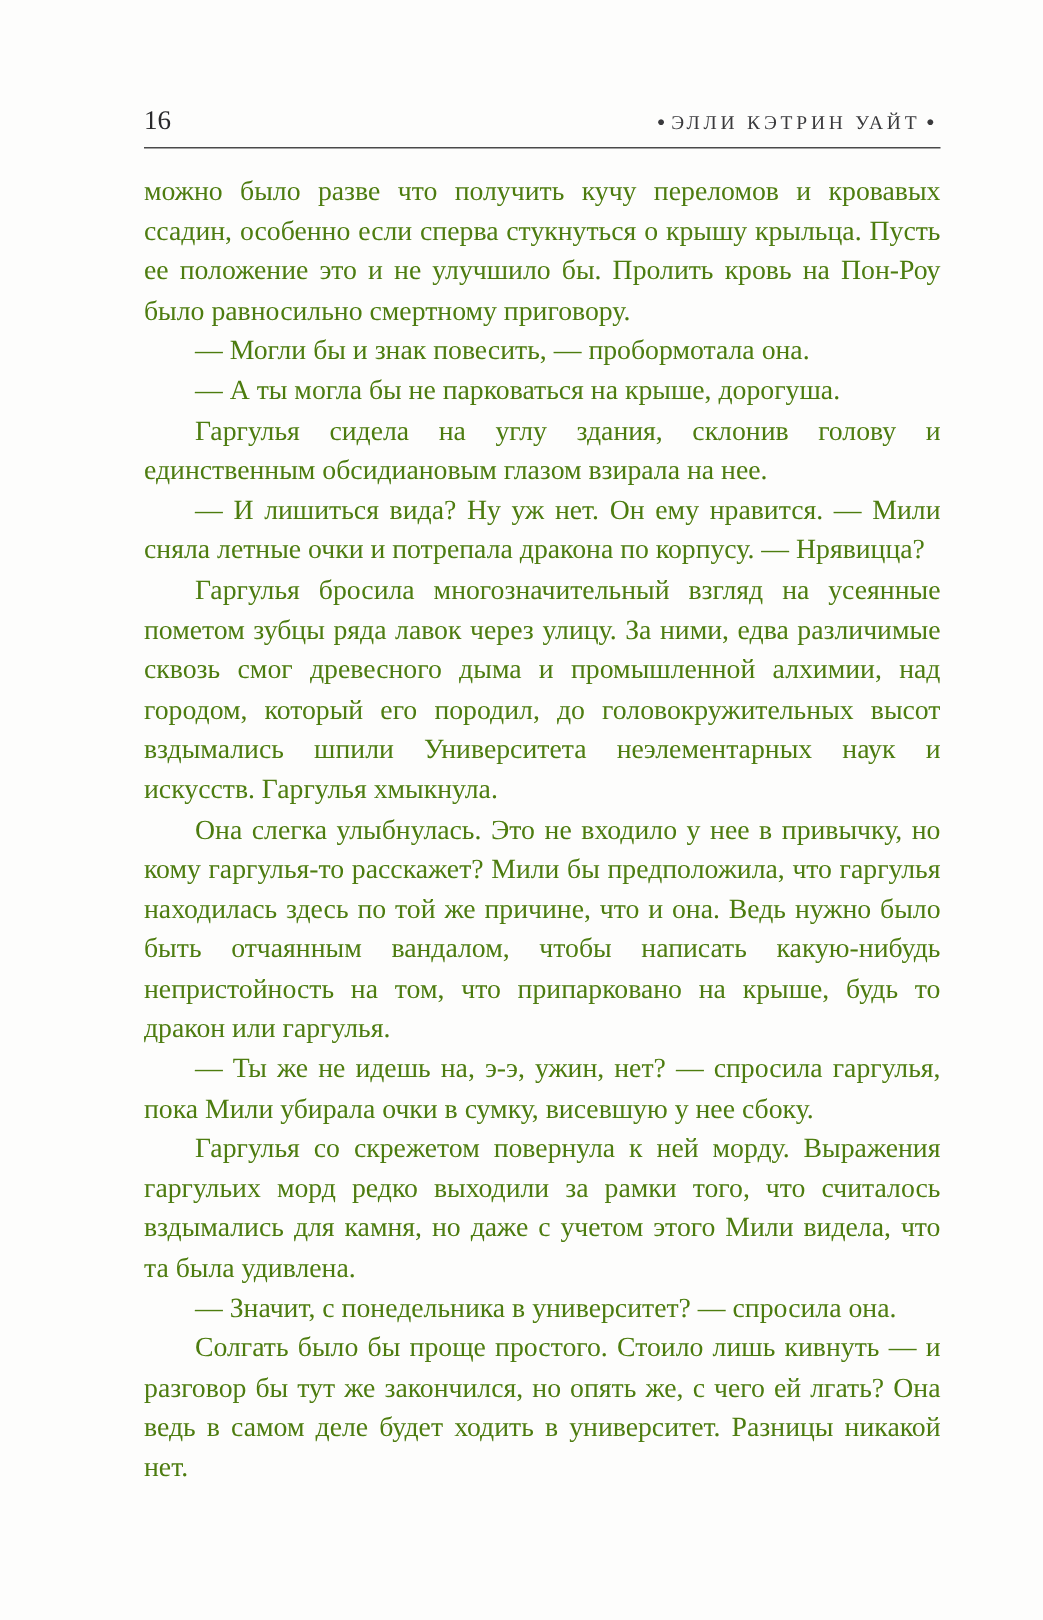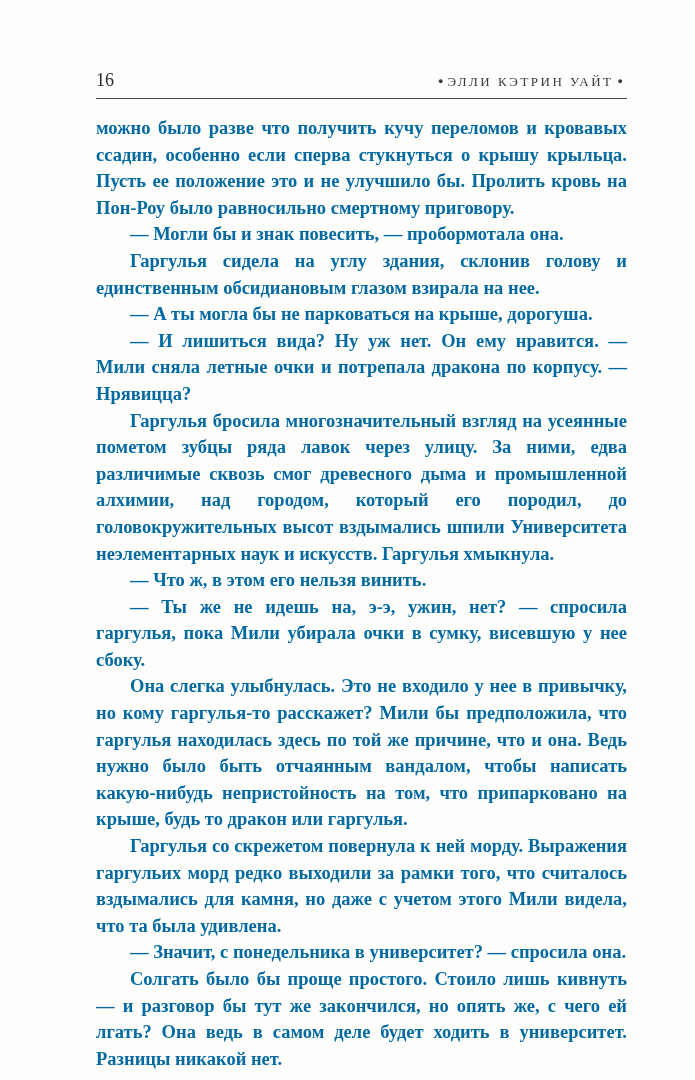--- a/index.html
+++ b/index.html
@@ -42,22 +42,21 @@
     vertical-align: 2px;
     letter-spacing: 0;
     color: #3a3a3c;
     padding: 0 4px;
   }
   .book-text {
     margin-top: 16px;
     font-size: 18.5px;
     line-height: 26.6px;
     text-align: justify;
-    color: #0369a1;
-    font-weight: bold;
+    color: #4d7c0f;
   }
   .book-text p {
     margin: 0;
     padding: 0;
     text-indent: 34px;
   }
   .book-text p.no-indent {
     text-indent: 0;
   }
 </style>
@@ -65,24 +64,23 @@
 <body>
 
 <div class="page">
   <div class="running-head">
     <span class="page-number">16</span>
     <span class="running-title"><span class="head-bullet">●</span><span>ЭЛЛИ КЭТРИН УАЙТ</span><span class="head-bullet">●</span></span>
   </div>
   <div class="book-text" id="paragraphs">
       <p class="no-indent">можно было разве что получить кучу переломов и кровавых ссадин, особенно если сперва стукнуться о крышу крыльца. Пусть ее положение это и не улучшило бы. Пролить кровь на Пон-Роу было равносильно смертному приговору.</p>
       <p>— Могли бы и знак повесить, — пробормотала она.</p>
+      <p>— А ты могла бы не парковаться на крыше, дорогуша.</p>
       <p>Гаргулья сидела на углу здания, склонив голову и единственным обсидиановым глазом взирала на нее.</p>
-      <p>— А ты могла бы не парковаться на крыше, дорогуша.</p>
       <p>— И лишиться вида? Ну уж нет. Он ему нравится. — Мили сняла летные очки и потрепала дракона по корпусу. — Нрявицца?</p>
       <p>Гаргулья бросила многозначительный взгляд на усеянные пометом зубцы ряда лавок через улицу. За ними, едва различимые сквозь смог древесного дыма и промышленной алхимии, над городом, который его породил, до головокружительных высот вздымались шпили Университета неэлементарных наук и искусств. Гаргулья хмыкнула.</p>
-      <p>— Что ж, в этом его нельзя винить.</p>
+      <p>Она слегка улыбнулась. Это не входило у нее в привычку, но кому гаргулья-то расскажет? Мили бы предположила, что гаргулья находилась здесь по той же причине, что и она. Ведь нужно было быть отчаянным вандалом, чтобы написать какую-нибудь непристойность на том, что припарковано на крыше, будь то дракон или гаргулья.</p>
       <p>— Ты же не идешь на, э-э, ужин, нет? — спросила гаргулья, пока Мили убирала очки в сумку, висевшую у нее сбоку.</p>
-      <p>Она слегка улыбнулась. Это не входило у нее в привычку, но кому гаргулья-то расскажет? Мили бы предположила, что гаргулья находилась здесь по той же причине, что и она. Ведь нужно было быть отчаянным вандалом, чтобы написать какую-нибудь непристойность на том, что припарковано на крыше, будь то дракон или гаргулья.</p>
       <p>Гаргулья со скрежетом повернула к ней морду. Выражения гаргульих морд редко выходили за рамки того, что считалось вздымались для камня, но даже с учетом этого Мили видела, что та была удивлена.</p>
       <p>— Значит, с понедельника в университет? — спросила она.</p>
       <p>Солгать было бы проще простого. Стоило лишь кивнуть — и разговор бы тут же закончился, но опять же, с чего ей лгать? Она ведь в самом деле будет ходить в университет. Разницы никакой нет.</p>
     </div>
 </div>
 
 </body></html>

